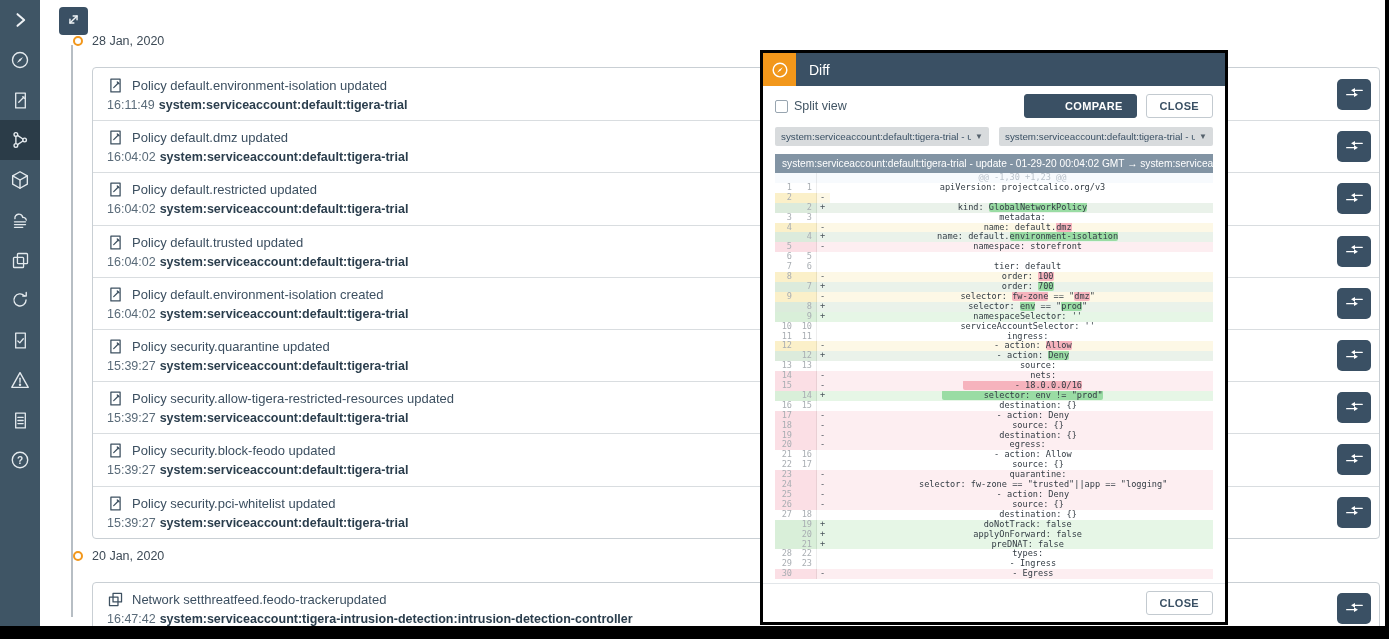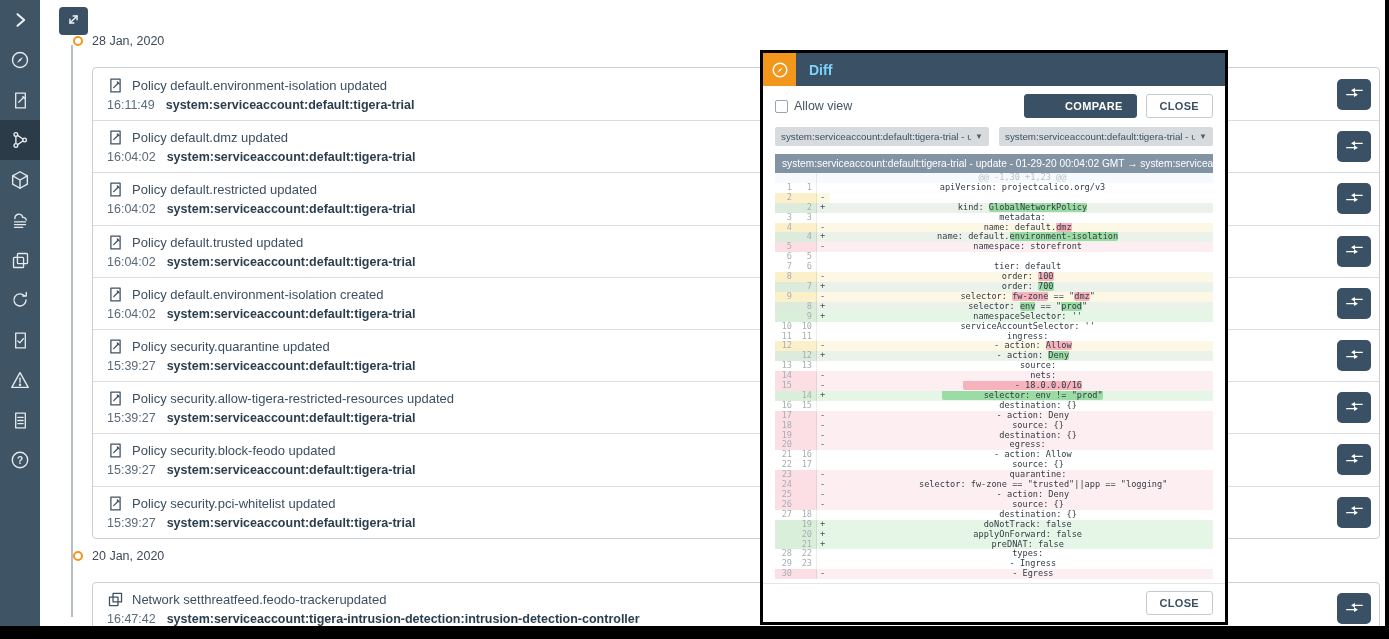--- a/index.html
+++ b/index.html
@@ -26,30 +26,30 @@
   .tl-date-label { font-size:12.5px; color:#3d4a56; }
   .card { border:1px solid #c9cfd4; border-radius:4px; background:#fff; margin-top:18px; }
   .tl-group + .tl-group { margin-top:9px; }
   .ev-row { height:52.2px; display:flex; align-items:center; padding:0 8px 0 14px;
     border-top:1px solid #d9dde0; background:transparent; }
   .ev-row:first-child { border-top:none;justify-content:space-between; }
   .ev-main { flex:1; min-width:0; }
   .ev-title-line { display:flex; align-items:center; gap:8px; font-size:13px; color:#3c4f60; }
   .ev-ic { display:flex; }
   .ev-sub { margin-top:4px; font-size:12.5px; color:#5a6b79; }
-  .ev-account { color:#2b3e4d; font-weight:bold; margin-left:11px; }
+  .ev-account { color:#2b3e4d; font-weight:bold; margin-left:4px; }
   .diff-btn { width:34px; height:31px; background:#3a5064; border:none; border-radius:5px;
     display:flex; align-items:center; justify-content:center; cursor:pointer; flex:none; }
   
   .modal { position:absolute; left:760px; top:50px; width:468px; height:575px;
     background:#fff; border:3px solid #000; display:flex; flex-direction:column; z-index:5; }
   .modal-header { height:33px; flex:none; background:#3a5064; display:flex; align-items:center; }
   .modal-logo { width:33px; height:33px; flex:none; background:#f2971b;
     display:flex; align-items:center; justify-content:center; }
-  .modal-title { font-size:14px; font-weight:700; color:#7dd3fc; margin:0 16px 0 13px; }
+  .modal-title { font-size:14px; font-weight:400; color:#ffffff; margin:0 16px 0 13px; }
   .modal-body { flex:1; display:flex; flex-direction:column; padding:8px 12px 0; overflow:hidden; min-height:0; }
   .controls-row { flex:none; display:flex; justify-content:space-between; align-items:center; }
   .split { display:flex; align-items:center; gap:6px; font-size:12.5px; color:#425564; cursor:pointer; }
   .checkbox { width:13px; height:13px; border:1px solid #98a5b0; border-radius:2px; background:#fff; }
   .btns { display:flex; gap:9px; }
   .btn { font-family:inherit; font-size:11px; font-weight:bold; letter-spacing:.3px;
     border-radius:3px; padding:5px 13px; cursor:pointer; }
   .btn.primary { background:#3a5064; color:#fff; border:1px solid #3a5064;padding-left:40px; }
   .btn.ghost { background:#fff; color:#3a5064; border:1px solid #c3cad0; }
   .selects-row { flex:none; display:flex; gap:10px; margin-top:9px; }
@@ -462,21 +462,21 @@
           <circle cx="12" cy="12" r="8.2"></circle>
           <path d="M15.4 8.6l-2.7 4.1-4.1 2.7 2.7-4.1z" fill="#ffffff" stroke="none"></path>
         </svg>
     </div>
     <h1 class="modal-title">Diff</h1>
   </header>
   <div class="modal-body">
     <div class="controls-row">
       <label class="split">
         <span class="checkbox"></span>
-        <span>Allow view</span>
+        <span>Split view</span>
       </label>
       <div class="btns">
         <button class="btn primary">COMPARE</button>
         <button class="btn ghost">CLOSE</button>
       </div>
     </div>
     <div class="selects-row">
       <div class="select">
         <span class="sel-label">system:serviceaccount:default:tigera-trial - update -</span>
         <span class="caret">▼</span>

